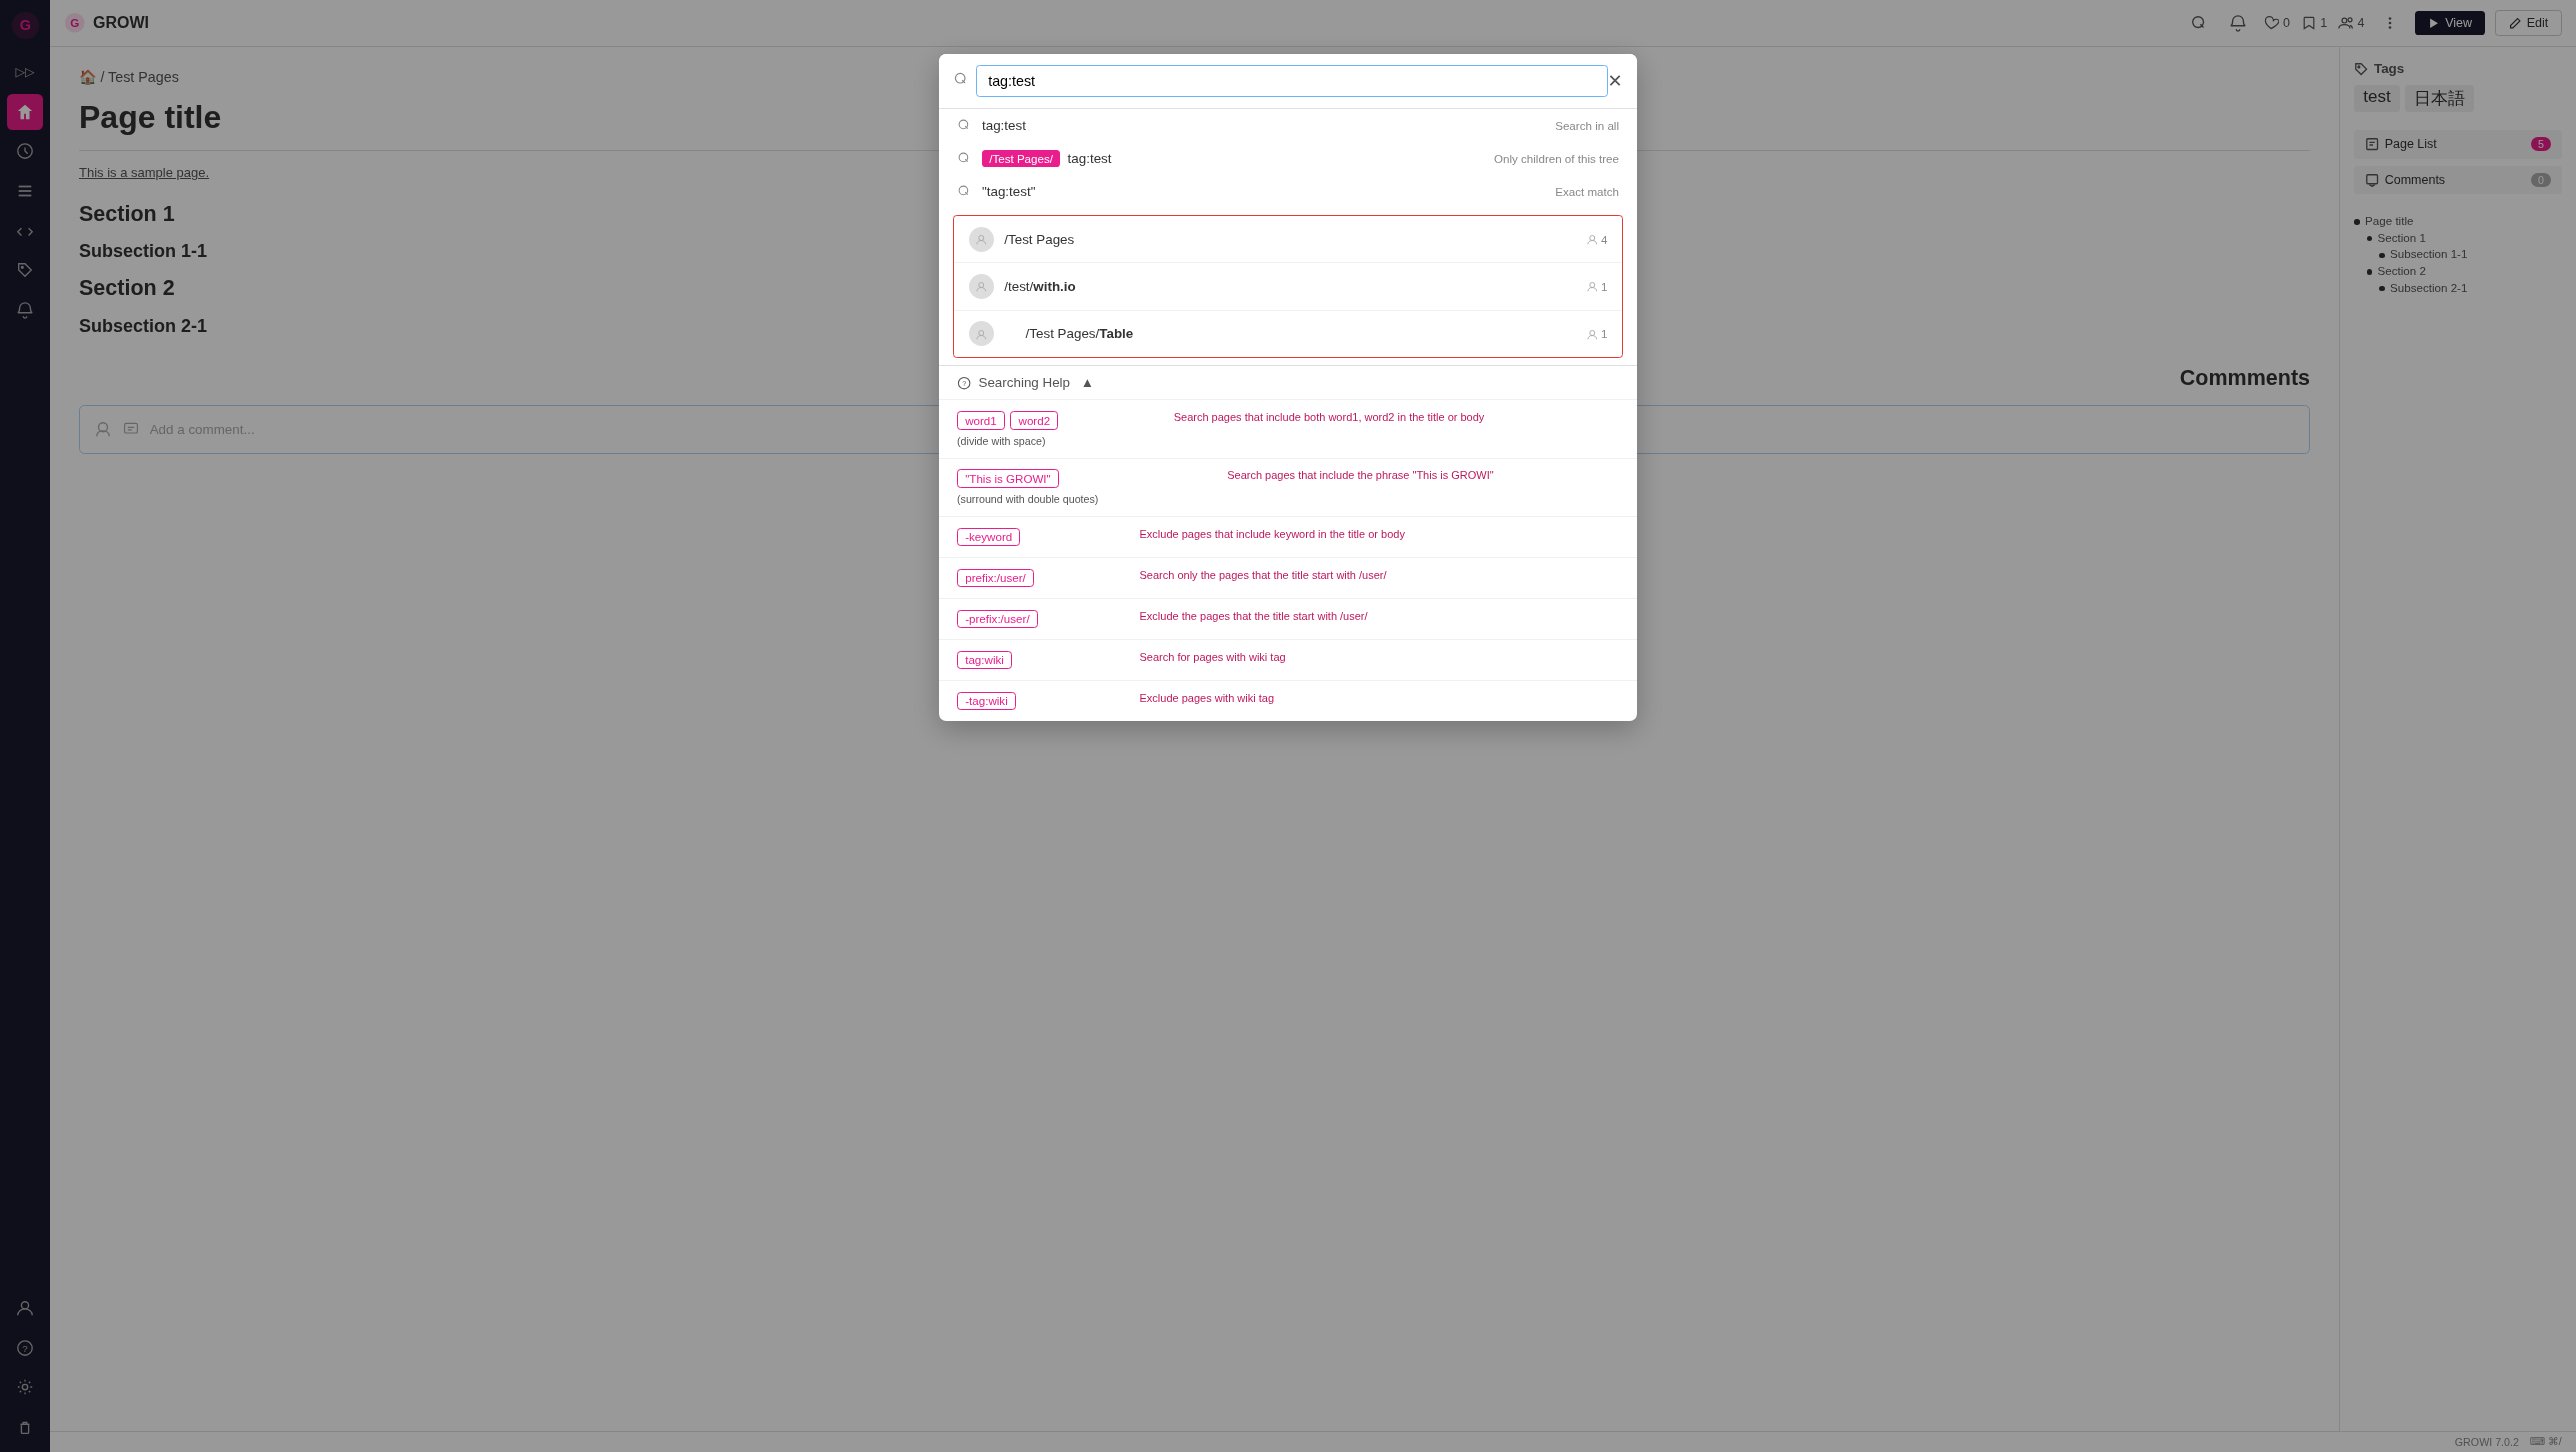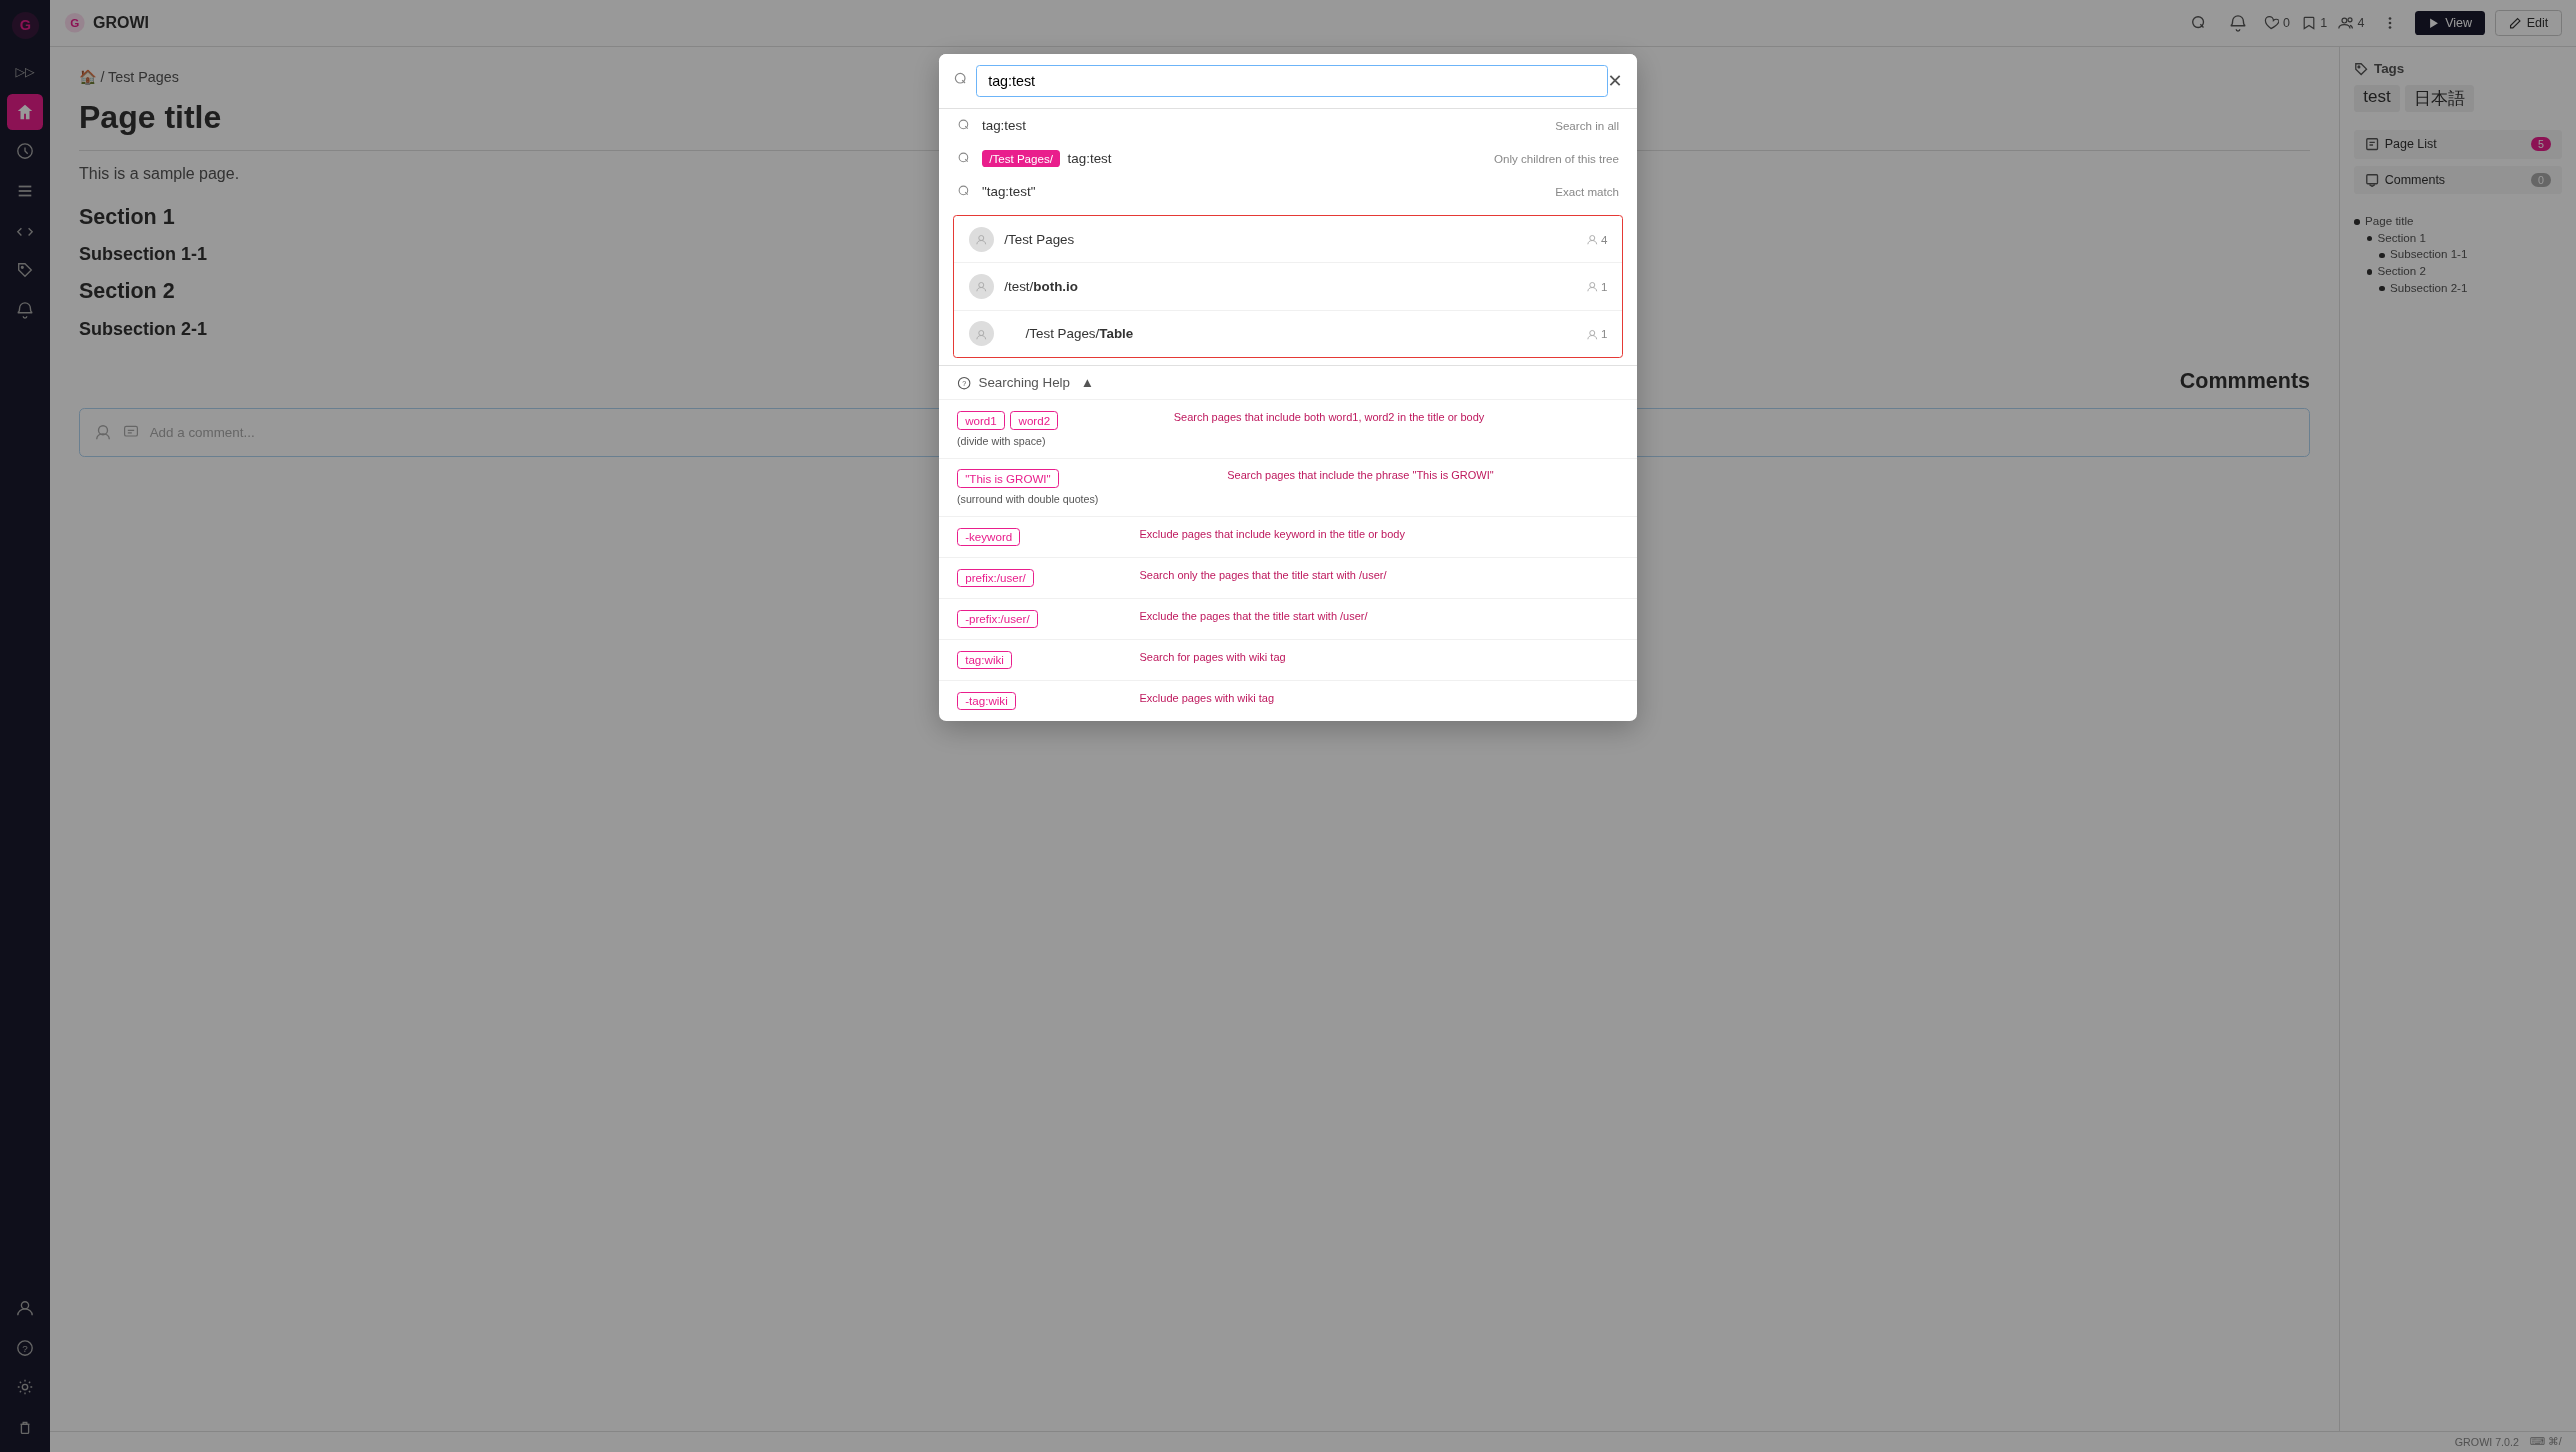--- a/index.html
+++ b/index.html
@@ -89,21 +89,21 @@
     .page-content {
       flex: 1;
       padding: 21.5px 29px;
       overflow-y: auto;
       position: relative;
     }
 
     .breadcrumb { font-size: 14.3px; color: #555; margin-bottom: 14.3px; display: flex; align-items: center; gap: 3.6px; }
     .page-title { font-size: 32px; font-weight: 700; color: #333; margin-bottom: 7.2px; }
     .divider { border: none; border-top: 0.9px solid #e0e0e0; margin: 14.3px 0; }
-    .page-body { font-size: 16px; color: #555; margin-bottom: 21.5px; }
+    .page-body { font-size: 13px; color: #555; margin-bottom: 21.5px; text-decoration: underline; }
     .section-title { font-size: 21.5px; font-weight: 700; color: #333; margin-bottom: 14.3px; }
     .subsection-title { font-size: 18px; font-weight: 600; color: #333; margin-bottom: 14.3px; }
     .comments-section { margin-top: 29px; }
     .comments-title { font-size: 21.5px; font-weight: 700; color: #333; margin-bottom: 14.3px; text-align: right; }
     .comment-box {
       border: 0.9px solid #b0d4f1; border-radius: 5.4px;
       padding: 14.3px; display: flex; align-items: center; gap: 10.7px;
       color: #888; font-size: 13.4px;
     }
 
@@ -538,21 +538,21 @@
           4
         </span>
       </div>
       <div class="result-item">
         <div class="result-avatar">
           <svg width="12.5" height="12.5" viewBox="0 0 20 20" fill="none" stroke="#aaa" stroke-width="1.5">
               <circle cx="10" cy="8" r="4"></circle>
               <path d="M3 18c0-3.5 3-6 7-6s7 2.5 7 6"></path>
             </svg>
         </div>
-        <span class="result-path">/test/<b>both.io</b></span>
+        <span class="result-path">/test/<b>with.io</b></span>
         <span class="result-count">
           <svg width="12.5" height="12.5" viewBox="0 0 20 20" fill="none" stroke="#aaa" stroke-width="1.5">
               <circle cx="10" cy="8" r="4"></circle>
               <path d="M3 18c0-3.5 3-6 7-6s7 2.5 7 6"></path>
             </svg>
           1
         </span>
       </div>
       <div class="result-item">
         <div class="result-avatar">

